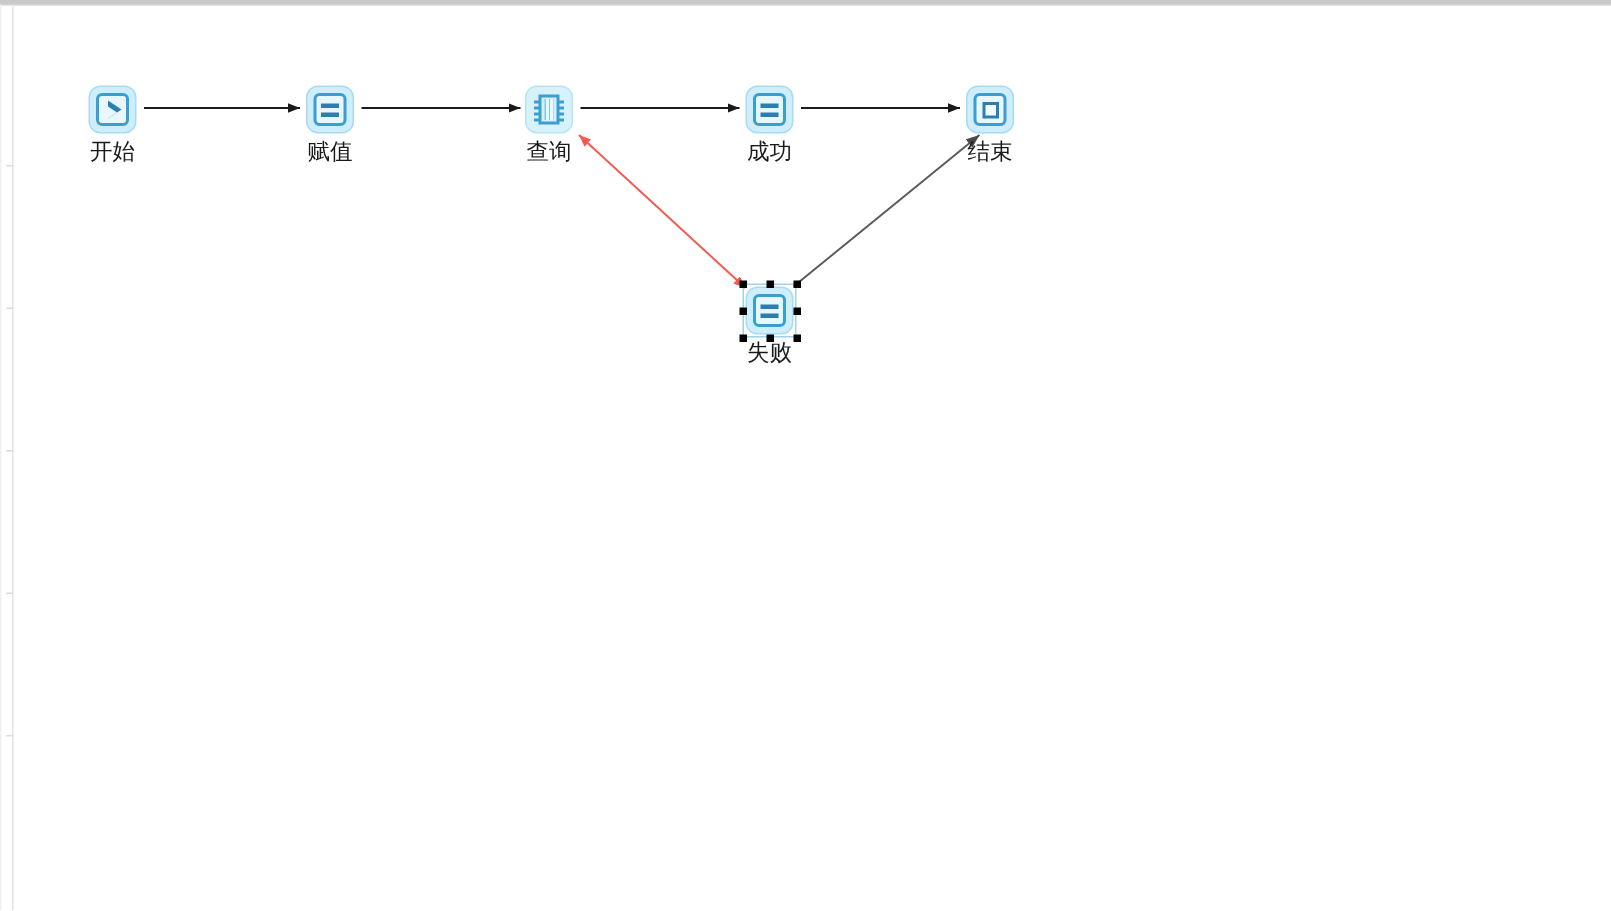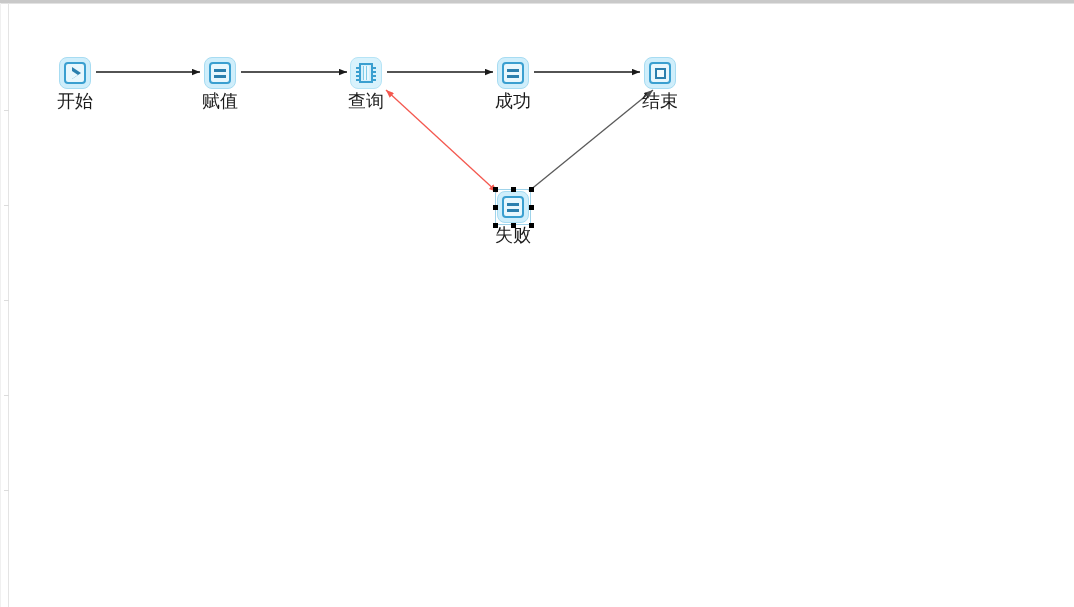--- a/index.html
+++ b/index.html
@@ -178,21 +178,21 @@
     height: 2px;
     background: #3a9fd0;
   }
 
   .node-label {
     position: absolute;
     top: 20px;
     left: -60px;
     width: 120px;
     text-align: center;
-    font-size: 18px;
+    font-size: 15px;
     line-height: 16px;
     color: #1a1a1a;
     font-family: "DejaVu Sans", "Liberation Sans", sans-serif;
     white-space: nowrap;
   }
 
   
   .sel-frame {
     position: absolute;
     left: -18px;

